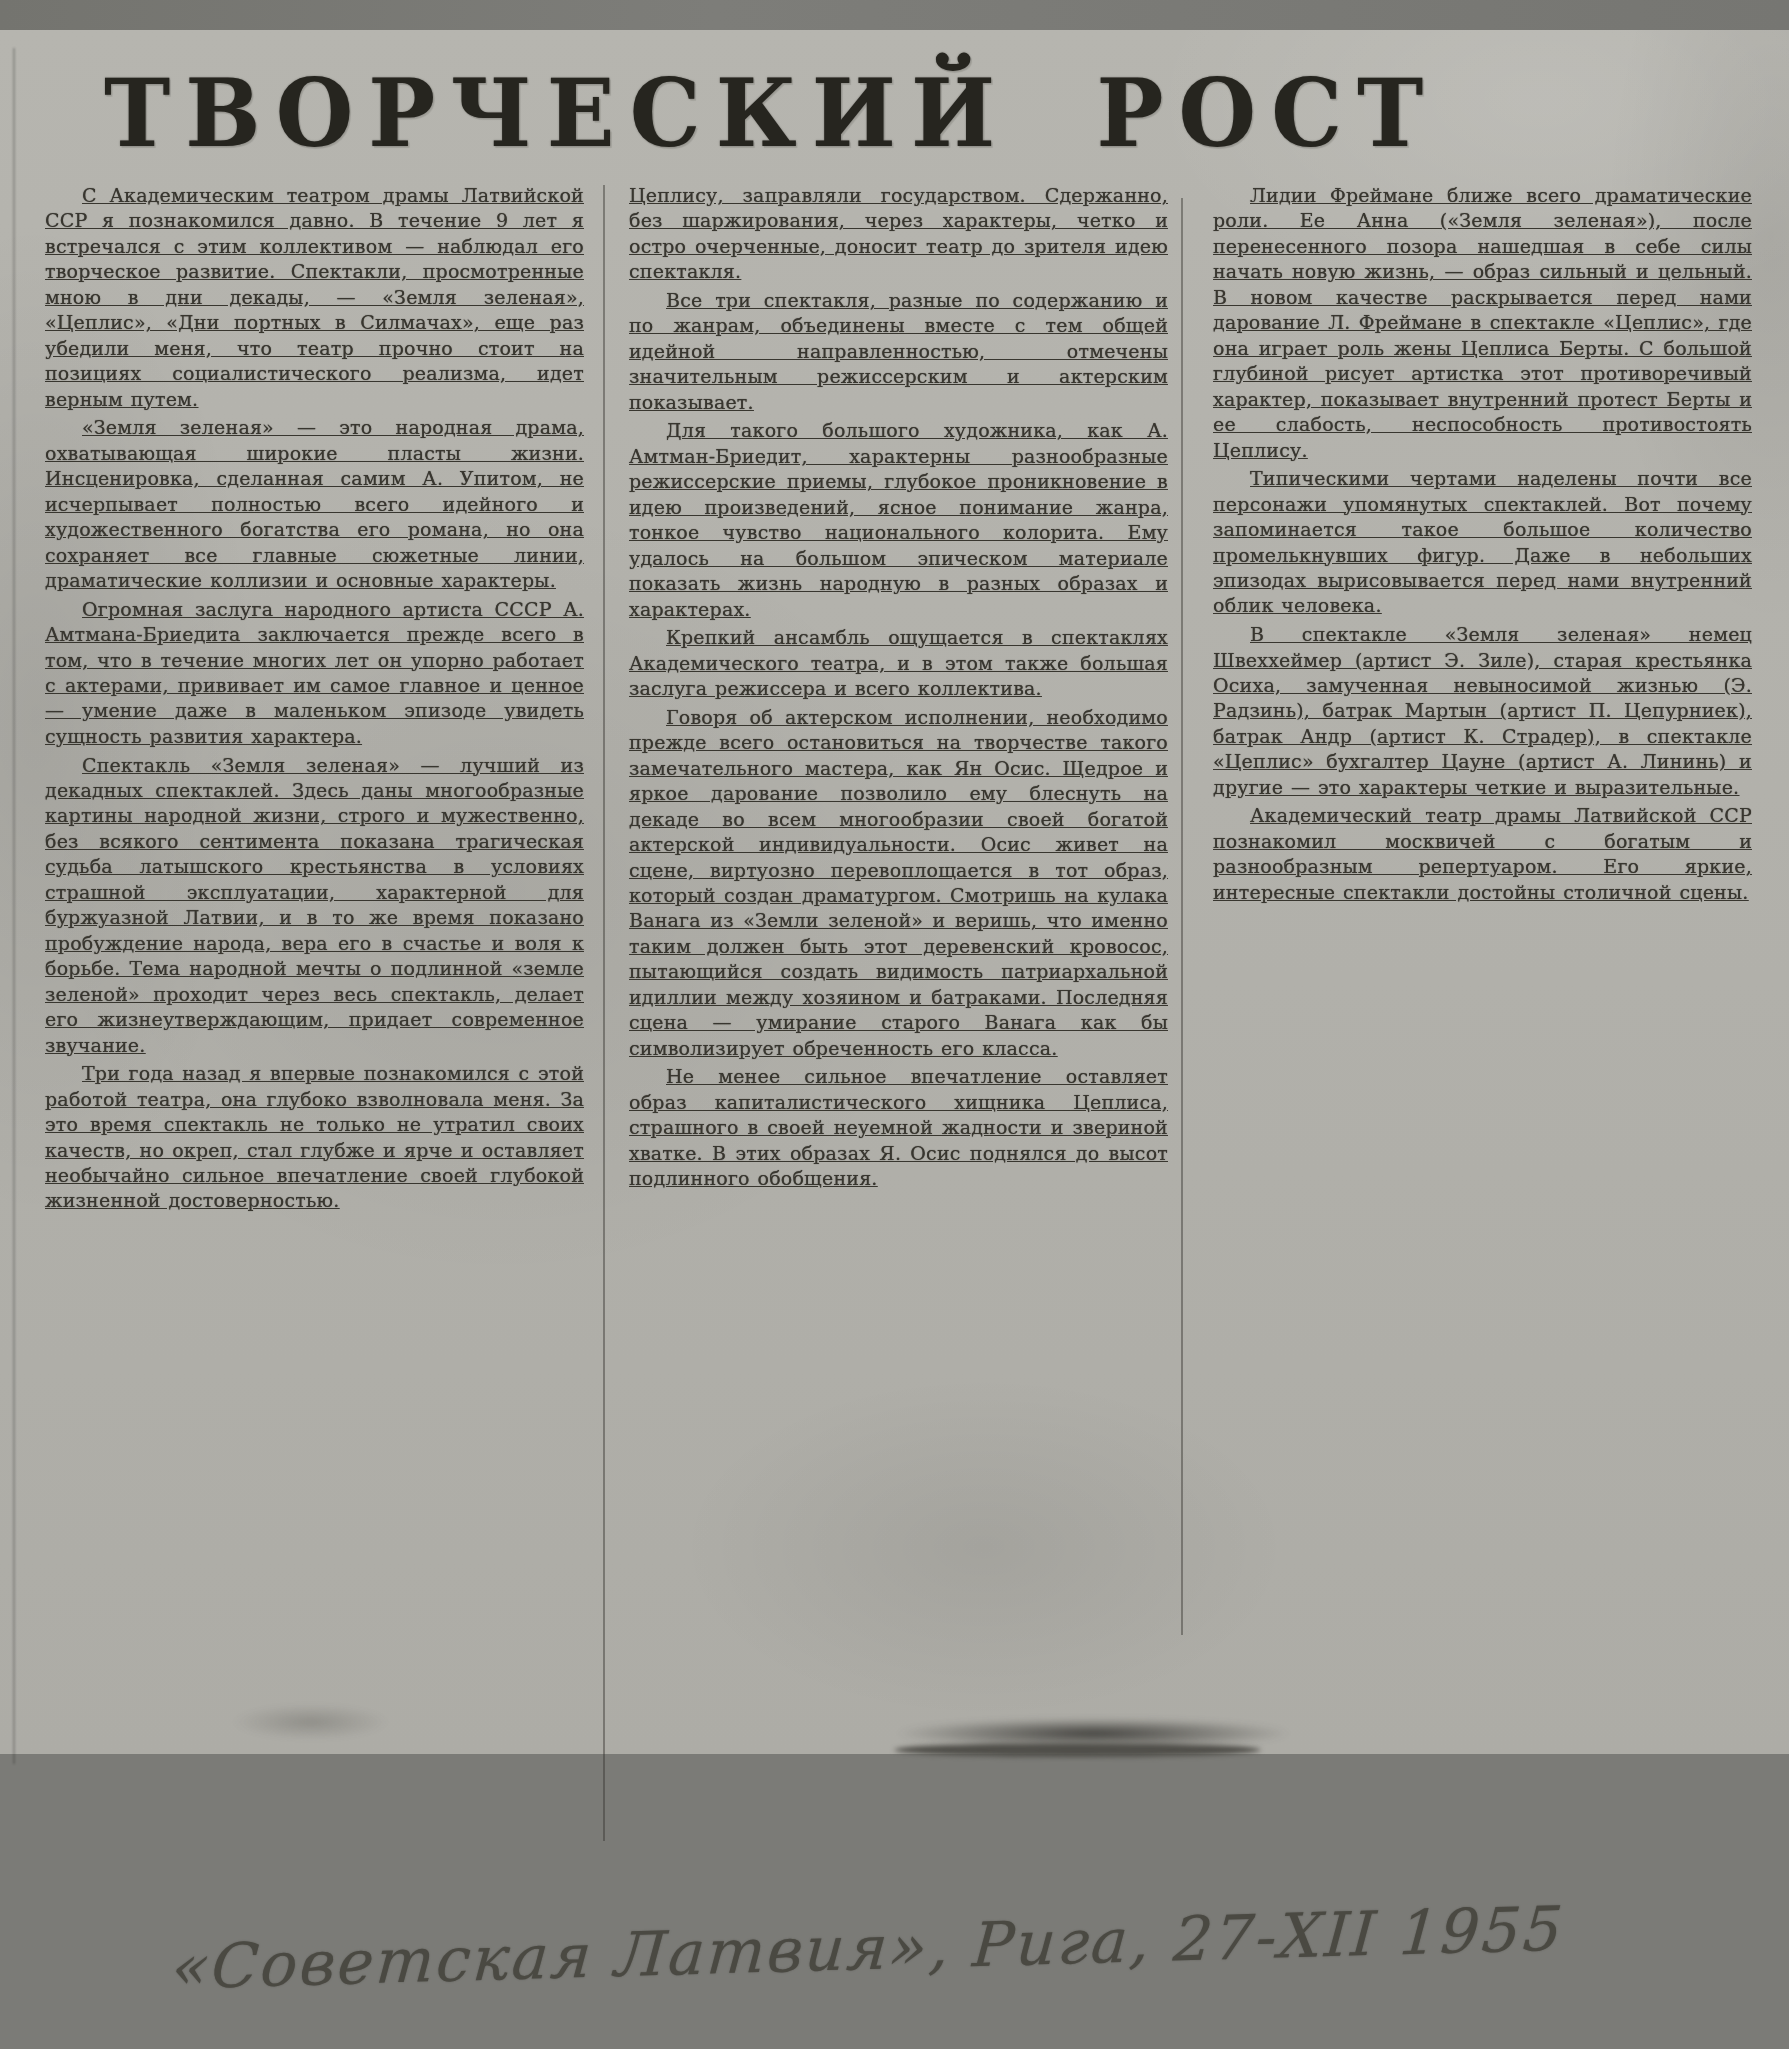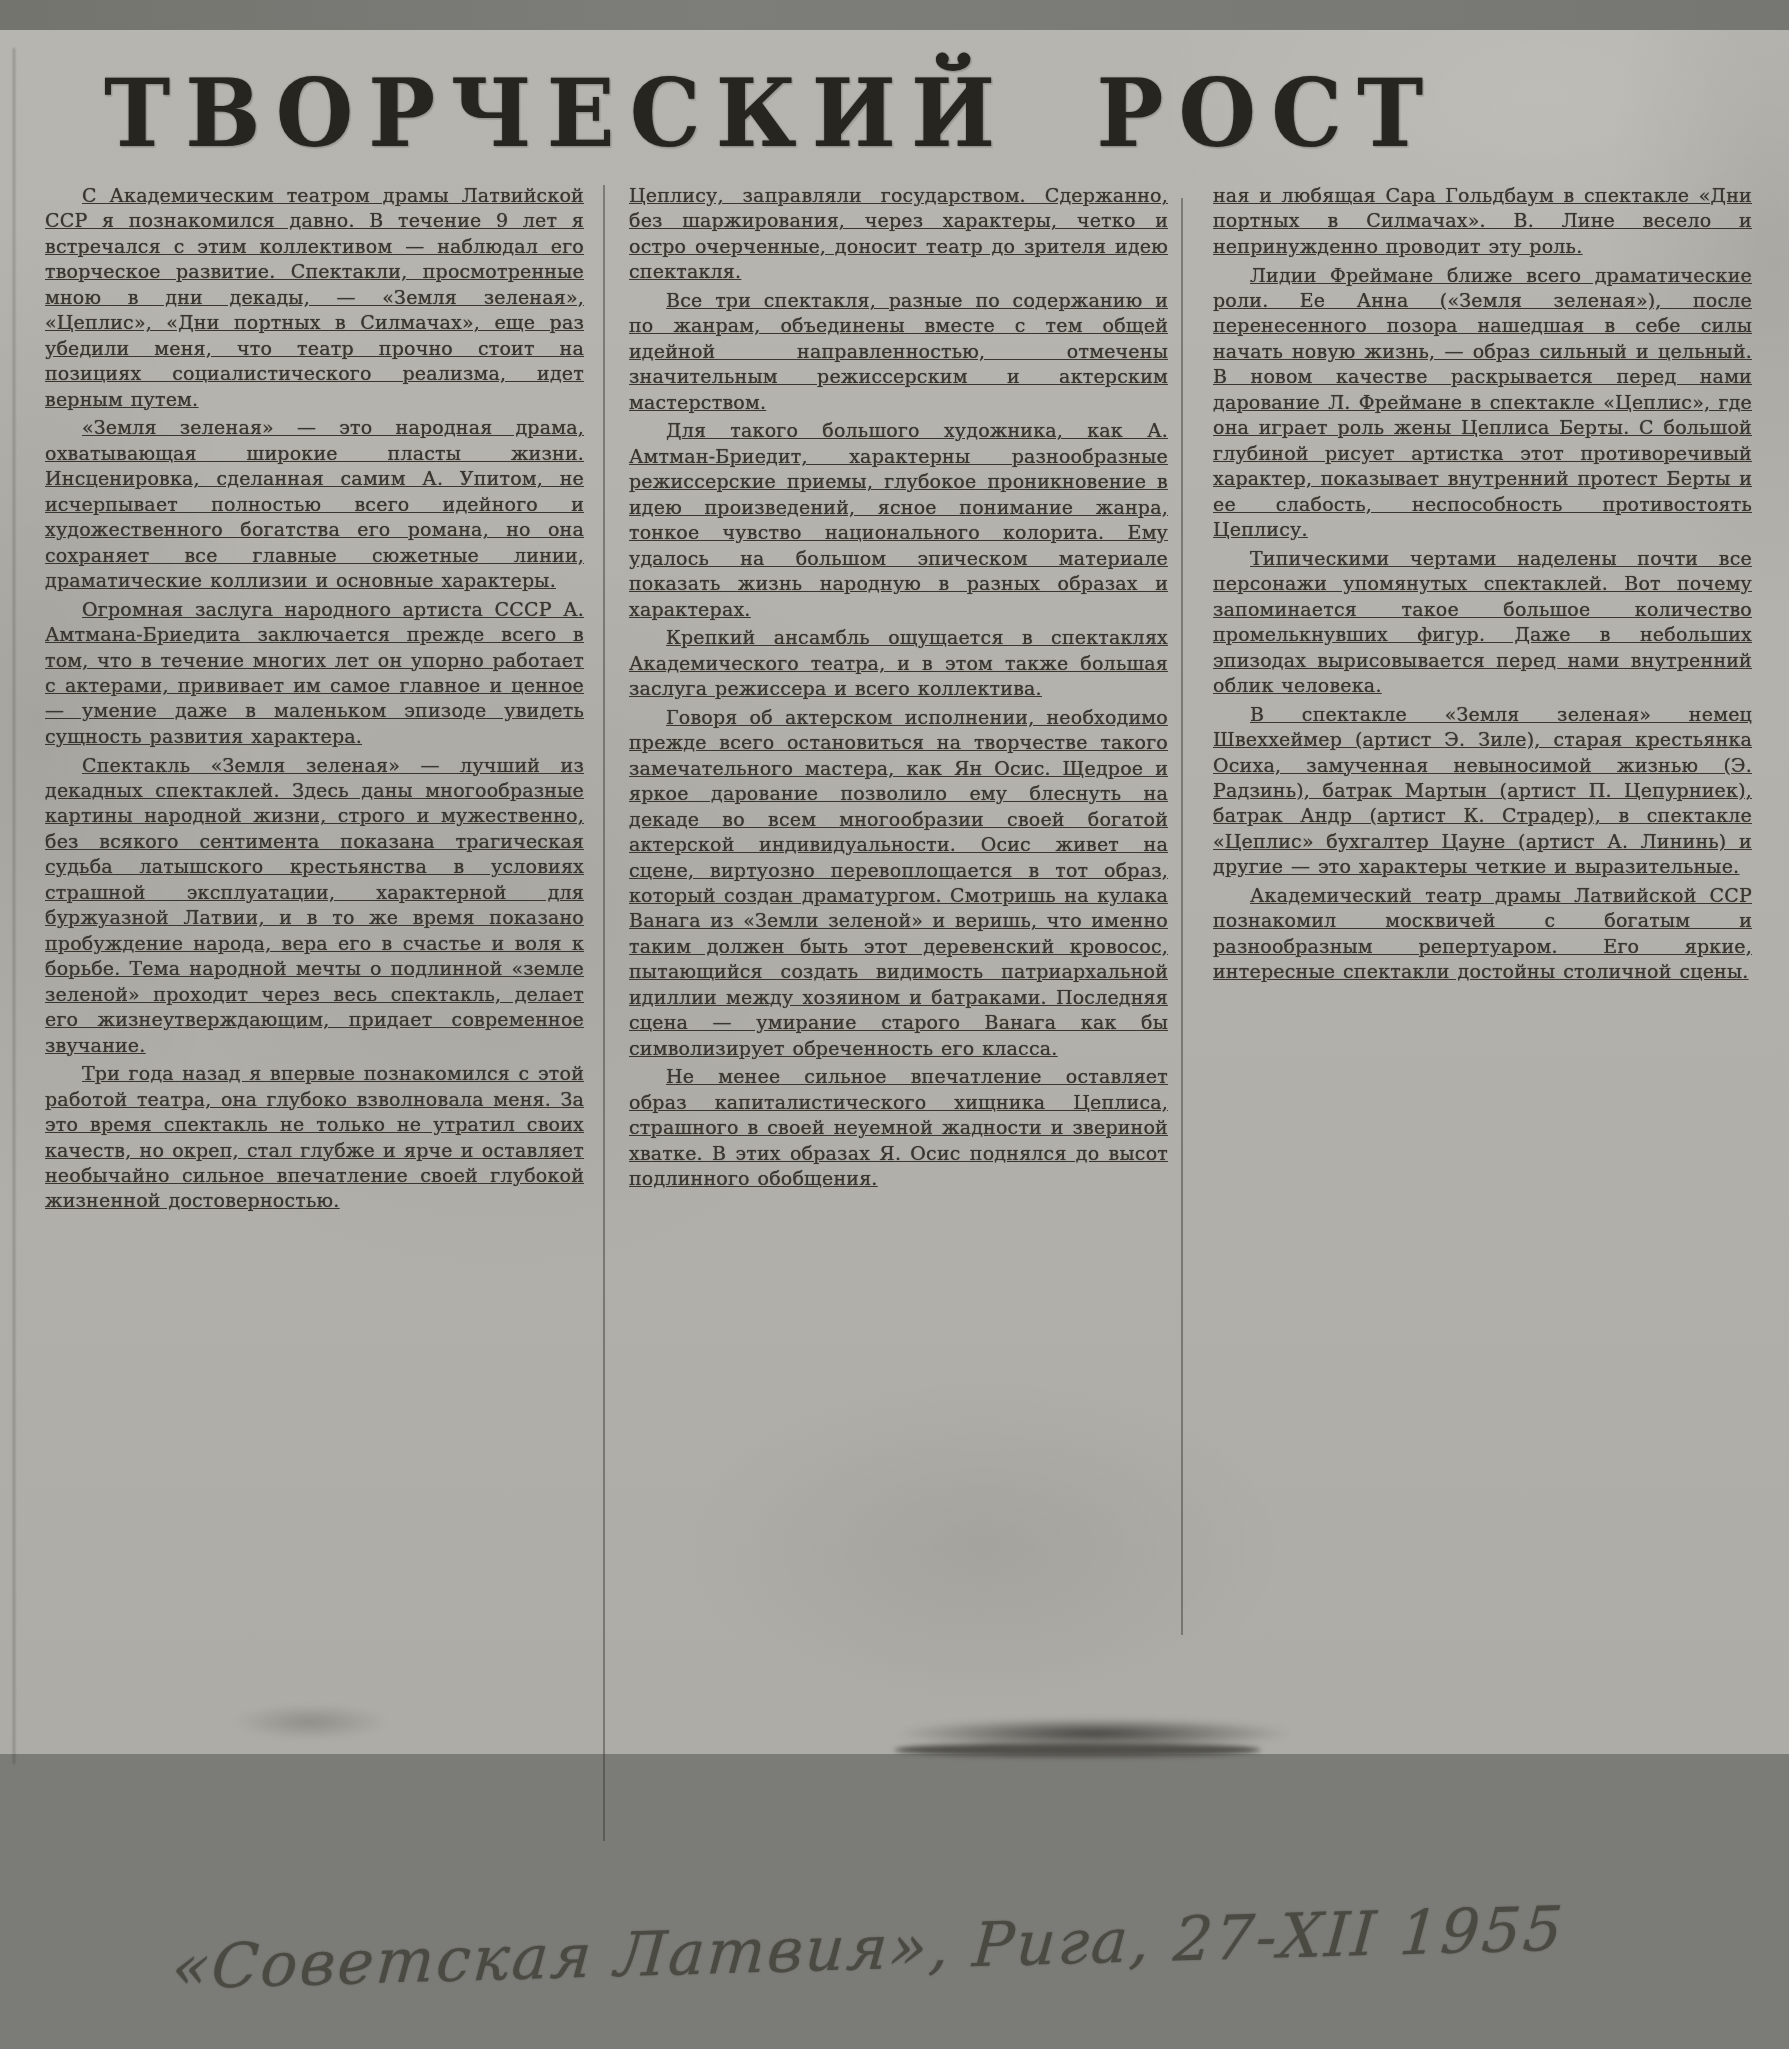--- a/index.html
+++ b/index.html
@@ -125,30 +125,29 @@
         <p class="para">С Академическим театром драмы Латвийской ССР я познакомился давно. В течение 9 лет я встречался с этим коллективом — наблюдал его творческое развитие. Спектакли, просмотренные мною в дни декады, — «Земля зеленая», «Цеплис», «Дни портных в Силмачах», еще раз убедили меня, что театр прочно стоит на позициях социалистического реализма, идет верным путем.</p>
         <p class="para">«Земля зеленая» — это народная драма, охватывающая широкие пласты жизни. Инсценировка, сделанная самим А. Упитом, не исчерпывает полностью всего идейного и художественного богатства его романа, но она сохраняет все главные сюжетные линии, драматические коллизии и основные характеры.</p>
         <p class="para">Огромная заслуга народного артиста СССР А. Амтмана-Бриедита заключается прежде всего в том, что в течение многих лет он упорно работает с актерами, прививает им самое главное и ценное — умение даже в маленьком эпизоде увидеть сущность развития характера.</p>
         <p class="para">Спектакль «Земля зеленая» — лучший из декадных спектаклей. Здесь даны многообразные картины народной жизни, строго и мужественно, без всякого сентимента показана трагическая судьба латышского крестьянства в условиях страшной эксплуатации, характерной для буржуазной Латвии, и в то же время показано пробуждение народа, вера его в счастье и воля к борьбе. Тема народной мечты о подлинной «земле зеленой» проходит через весь спектакль, делает его жизнеутверждающим, придает современное звучание.</p>
         <p class="para">Три года назад я впервые познакомился с этой работой театра, она глубоко взволновала меня. За это время спектакль не только не утратил своих качеств, но окреп, стал глубже и ярче и оставляет необычайно сильное впечатление своей глубокой жизненной достоверностью.</p>
 
       </section>
 
       <section class="col">
         <p class="para cont">Цеплису, заправляли государством. Сдержанно, без шаржирования, через характеры, четко и остро очерченные, доносит театр до зрителя идею спектакля.</p>
-        <p class="para">Все три спектакля, разные по содержанию и по жанрам, объединены вместе с тем общей идейной направленностью, отмечены значительным режиссерским и актерским мастерством.</p>
+        <p class="para">Все три спектакля, разные по содержанию и по жанрам, объединены вместе с тем общей идейной направленностью, отмечены значительным режиссерским и актерским показывает.</p>
         <p class="para">Для такого большого художника, как А. Амтман-Бриедит, характерны разнообразные режиссерские приемы, глубокое проникновение в идею произведений, ясное понимание жанра, тонкое чувство национального колорита. Ему удалось на большом эпическом материале показать жизнь народную в разных образах и характерах.</p>
         <p class="para">Крепкий ансамбль ощущается в спектаклях Академического театра, и в этом также большая заслуга режиссера и всего коллектива.</p>
         <p class="para">Говоря об актерском исполнении, необходимо прежде всего остановиться на творчестве такого замечательного мастера, как Ян Осис. Щедрое и яркое дарование позволило ему блеснуть на декаде во всем многообразии своей богатой актерской индивидуальности. Осис живет на сцене, виртуозно перевоплощается в тот образ, который создан драматургом. Смотришь на кулака Ванага из «Земли зеленой» и веришь, что именно таким должен быть этот деревенский кровосос, пытающийся создать видимость патриархальной идиллии между хозяином и батраками. Последняя сцена — умирание старого Ванага как бы символизирует обреченность его класса.</p>
         <p class="para">Не менее сильное впечатление оставляет образ капиталистического хищника Цеплиса, страшного в своей неуемной жадности и звериной хватке. В этих образах Я. Осис поднялся до высот подлинного обобщения.</p>
 
       </section>
 
       <section class="col">
-        <p class="para cont">ная и любящая Сара Гольдбаум в спектакле «Дни портных в Силмачах». В. Лине весело и непринужденно проводит эту роль.</p>
         <p class="para">Лидии Фреймане ближе всего драматические роли. Ее Анна («Земля зеленая»), после перенесенного позора нашедшая в себе силы начать новую жизнь, — образ сильный и цельный. В новом качестве раскрывается перед нами дарование Л. Фреймане в спектакле «Цеплис», где она играет роль жены Цеплиса Берты. С большой глубиной рисует артистка этот противоречивый характер, показывает внутренний протест Берты и ее слабость, неспособность противостоять Цеплису.</p>
         <p class="para">Типическими чертами наделены почти все персонажи упомянутых спектаклей. Вот почему запоминается такое большое количество промелькнувших фигур. Даже в небольших эпизодах вырисовывается перед нами внутренний облик человека.</p>
         <p class="para">В спектакле «Земля зеленая» немец Швеххеймер (артист Э. Зиле), старая крестьянка Осиха, замученная невыносимой жизнью (Э. Радзинь), батрак Мартын (артист П. Цепурниек), батрак Андр (артист К. Страдер), в спектакле «Цеплис» бухгалтер Цауне (артист А. Лининь) и другие — это характеры четкие и выразительные.</p>
         <p class="para">Академический театр драмы Латвийской ССР познакомил москвичей с богатым и разнообразным репертуаром. Его яркие, интересные спектакли достойны столичной сцены.</p>
 
       </section>
     </div>
 
     <div class="handwriting">«Советская Латвия», Рига, 27-XII 1955</div>
   </div>

